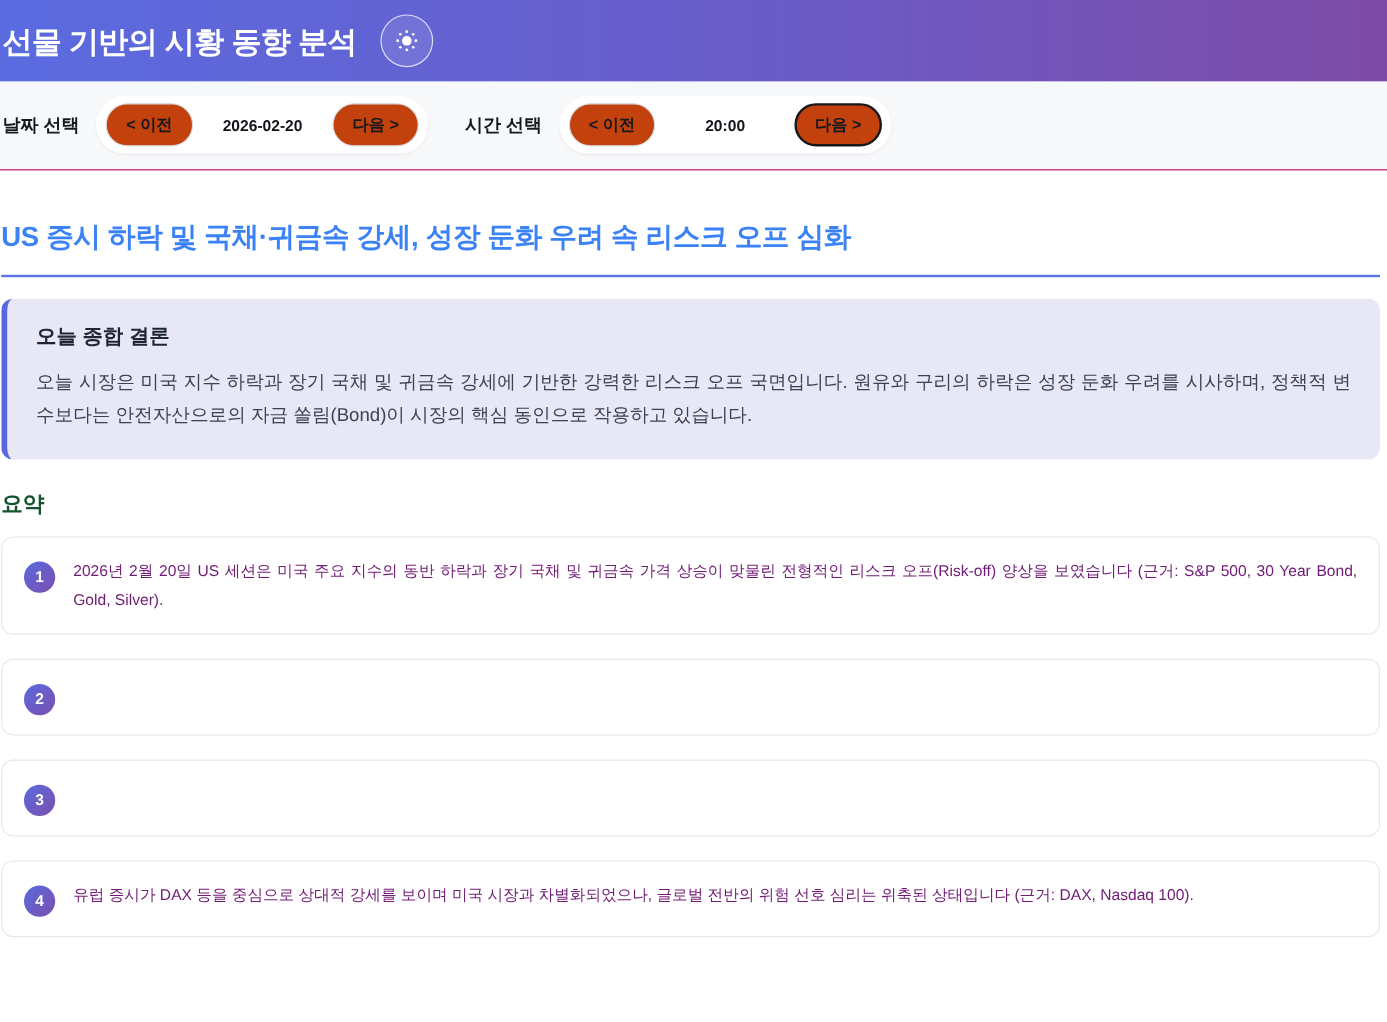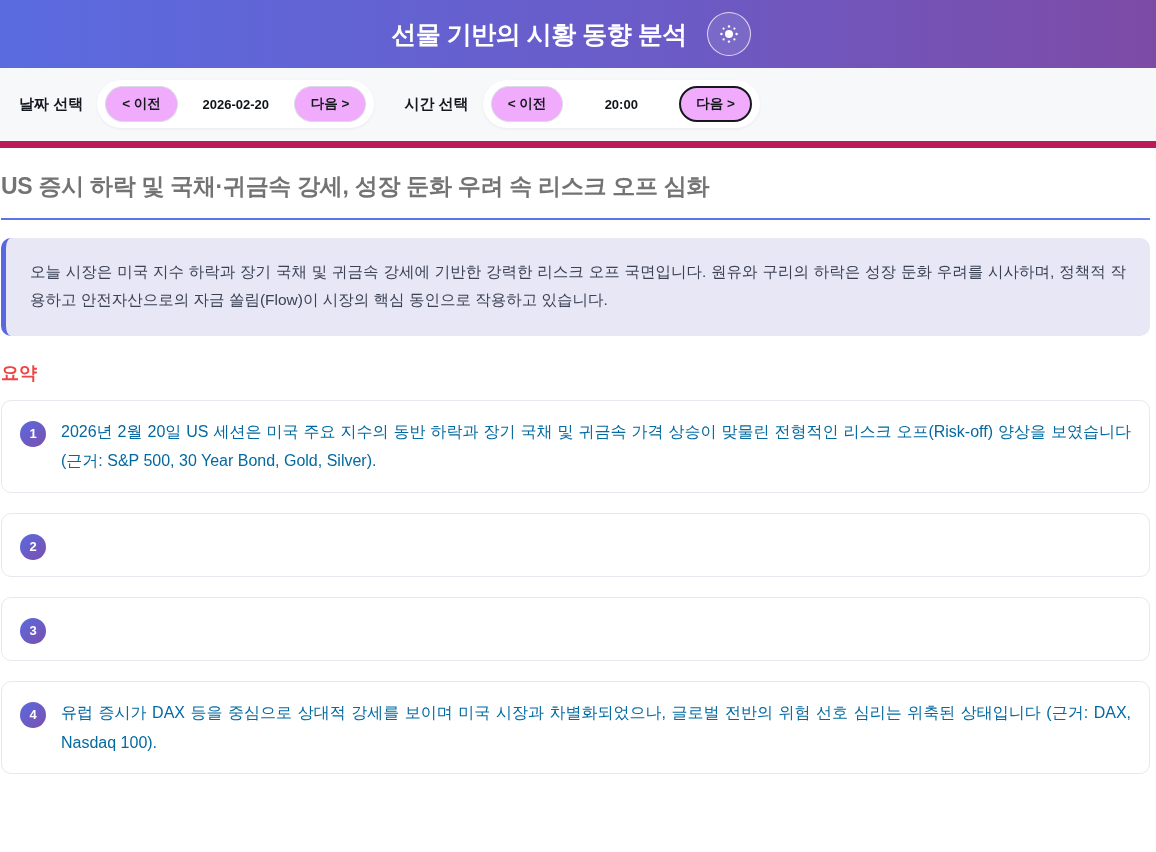--- a/index.html
+++ b/index.html
@@ -7,97 +7,97 @@
     width: 1156px; height: 852px;
     overflow: hidden;
     background: #ffffff;
     font-family: "Liberation Sans", sans-serif;
     color: #1c2433;
   }
   
   .app-header {
     height: 68px;
     background: linear-gradient(90deg, #5a6be0 0%, #6a5cc8 55%, #7d4ba6 100%);
-    display: flex; align-items: center; justify-content: center;
+    display: flex; align-items: center; justify-content: flex-start;
     padding: 0 12px 0 2px;
     gap: 20px;
   }
   .app-title {
     color: #ffffff; font-size: 25px; font-weight: 700; letter-spacing: -0.5px;
   }
   .theme-toggle {
     width: 44px; height: 44px; border-radius: 50%;
     border: 1.5px solid rgba(255,255,255,0.75);
     background: rgba(255,255,255,0.10);
     display: flex; align-items: center; justify-content: center;
     cursor: pointer; margin-right: 4px;
   }
   
   .selector-bar {
     background: #f7f8fa;
-    border-bottom: 7px solid #be185d;
-    padding: 12px 0 13px 19px;
+    border-bottom: 1px solid #be185d;
+    padding: 12px 0 13px 2px;
     display: flex; align-items: flex-end;
   }
   .selector-label { font-size: 15px; font-weight: 600; color: #14181f; margin-right: 14px; }
   .pill-group {
     background: #ffffff; border-radius: 999px;
     box-shadow: 0 1px 3px rgba(20,24,36,0.06);
     display: inline-flex; align-items: center;
     padding: 6px 8px; gap: 4px;
   }
   .pill-btn {
     font-family: "Liberation Sans", sans-serif;
-    background: #f0abfc; border: 1px solid #d8dbe1; border-radius: 999px;
+    background: #c2410c; border: 1px solid #d8dbe1; border-radius: 999px;
     padding: 8px 16px; font-size: 13.5px; font-weight: 700; color: #16181d;
     cursor: pointer; white-space: nowrap;
   }
   .pill-btn.emph { border: 2px solid #17181c; padding: 7px 15px; }
   .pill-value {
     font-size: 13px; font-weight: 700; color: #101318;
     min-width: 108px; text-align: center;
   }
   .selector-group { display: flex; align-items: center; }
   .selector-group + .selector-group { margin-left: 30px; }
   
   .main { padding: 0 6px 0 1px; background: #ffffff; }
   .headline {
-    font-size: 23px; font-weight: 700; color: #737373; letter-spacing: -0.3px;
-    margin-top: 23px; padding-bottom: 16px;
+    font-size: 23px; font-weight: 700; color: #3b82f6; letter-spacing: -0.3px;
+    margin-top: 40px; padding-bottom: 16px;
     border-bottom: 2px solid #5b74e8;
   }
   .conclusion-box {
     margin-top: 18px;
     background: #e7e7f5;
     border-left: 5px solid #5a68df;
     border-radius: 10px;
     padding: 20px 24px 22px;
   }
   .conclusion-title { font-size: 17px; font-weight: 700; color: #1f2533; margin-bottom: 13px; }
   .conclusion-body {
     font-size: 15.5px; line-height: 1.8; color: #3b4254; text-align: justify;
   }
-  .summary-title { margin: 25px 0 15px; font-size: 18px; font-weight: 700; color: #ef4444; }
+  .summary-title { margin: 25px 0 15px; font-size: 18px; font-weight: 700; color: #14532d; }
   .summary-card {
     background: #ffffff;
     border: 1px solid #e5e8ee;
     border-radius: 10px;
     padding: 16px 18px;
     margin-bottom: 20px;
     display: flex; align-items: flex-start; gap: 15px;
   }
   .num-badge {
     width: 26px; height: 26px; flex: 0 0 26px; border-radius: 50%;
     background: linear-gradient(135deg, #5a6ae0, #7b4fad);
     color: #ffffff; font-size: 13px; font-weight: 700;
     display: flex; align-items: center; justify-content: center;
     margin-top: 4px;
   }
   .summary-text {
-    font-size: 16px; line-height: 1.85; color: #0369a1; text-align: justify;
+    font-size: 13px; line-height: 1.85; color: #701a75; text-align: justify;
   }
 </style>
 </head>
 <body>
 
 <header class="app-header">
   <h1 class="app-title">선물 기반의 시황 동향 분석</h1>
   <button class="theme-toggle" aria-label="theme toggle">
     <svg width="20" height="20" viewBox="0 0 20 20">
       <circle cx="10" cy="10" r="4" fill="#ffffff"></circle>
@@ -131,21 +131,22 @@
       <span class="pill-value">20:00</span>
       <button class="pill-btn emph">다음 &gt;</button>
     </div>
   </div>
 </div>
 
 <main class="main">
   <h2 class="headline">US 증시 하락 및 국채·귀금속 강세, 성장 둔화 우려 속 리스크 오프 심화</h2>
 
   <section class="conclusion-box">
-    <p class="conclusion-body">오늘 시장은 미국 지수 하락과 장기 국채 및 귀금속 강세에 기반한 강력한 리스크 오프 국면입니다. 원유와 구리의 하락은 성장 둔화 우려를 시사하며, 정책적 작용하고 안전자산으로의 자금 쏠림(Flow)이 시장의 핵심 동인으로 작용하고 있습니다.</p>
+    <h3 class="conclusion-title">오늘 종합 결론</h3>
+    <p class="conclusion-body">오늘 시장은 미국 지수 하락과 장기 국채 및 귀금속 강세에 기반한 강력한 리스크 오프 국면입니다. 원유와 구리의 하락은 성장 둔화 우려를 시사하며, 정책적 변수보다는 안전자산으로의 자금 쏠림(Bond)이 시장의 핵심 동인으로 작용하고 있습니다.</p>
   </section>
 
   <h3 class="summary-title">요약</h3>
 
   <div class="summary-card">
     <span class="num-badge">1</span>
     <p class="summary-text">2026년 2월 20일 US 세션은 미국 주요 지수의 동반 하락과 장기 국채 및 귀금속 가격 상승이 맞물린 전형적인 리스크 오프(Risk-off) 양상을 보였습니다 (근거: S&amp;P 500, 30 Year Bond, Gold, Silver).</p>
   </div>
   <div class="summary-card">
     <span class="num-badge">2</span>

